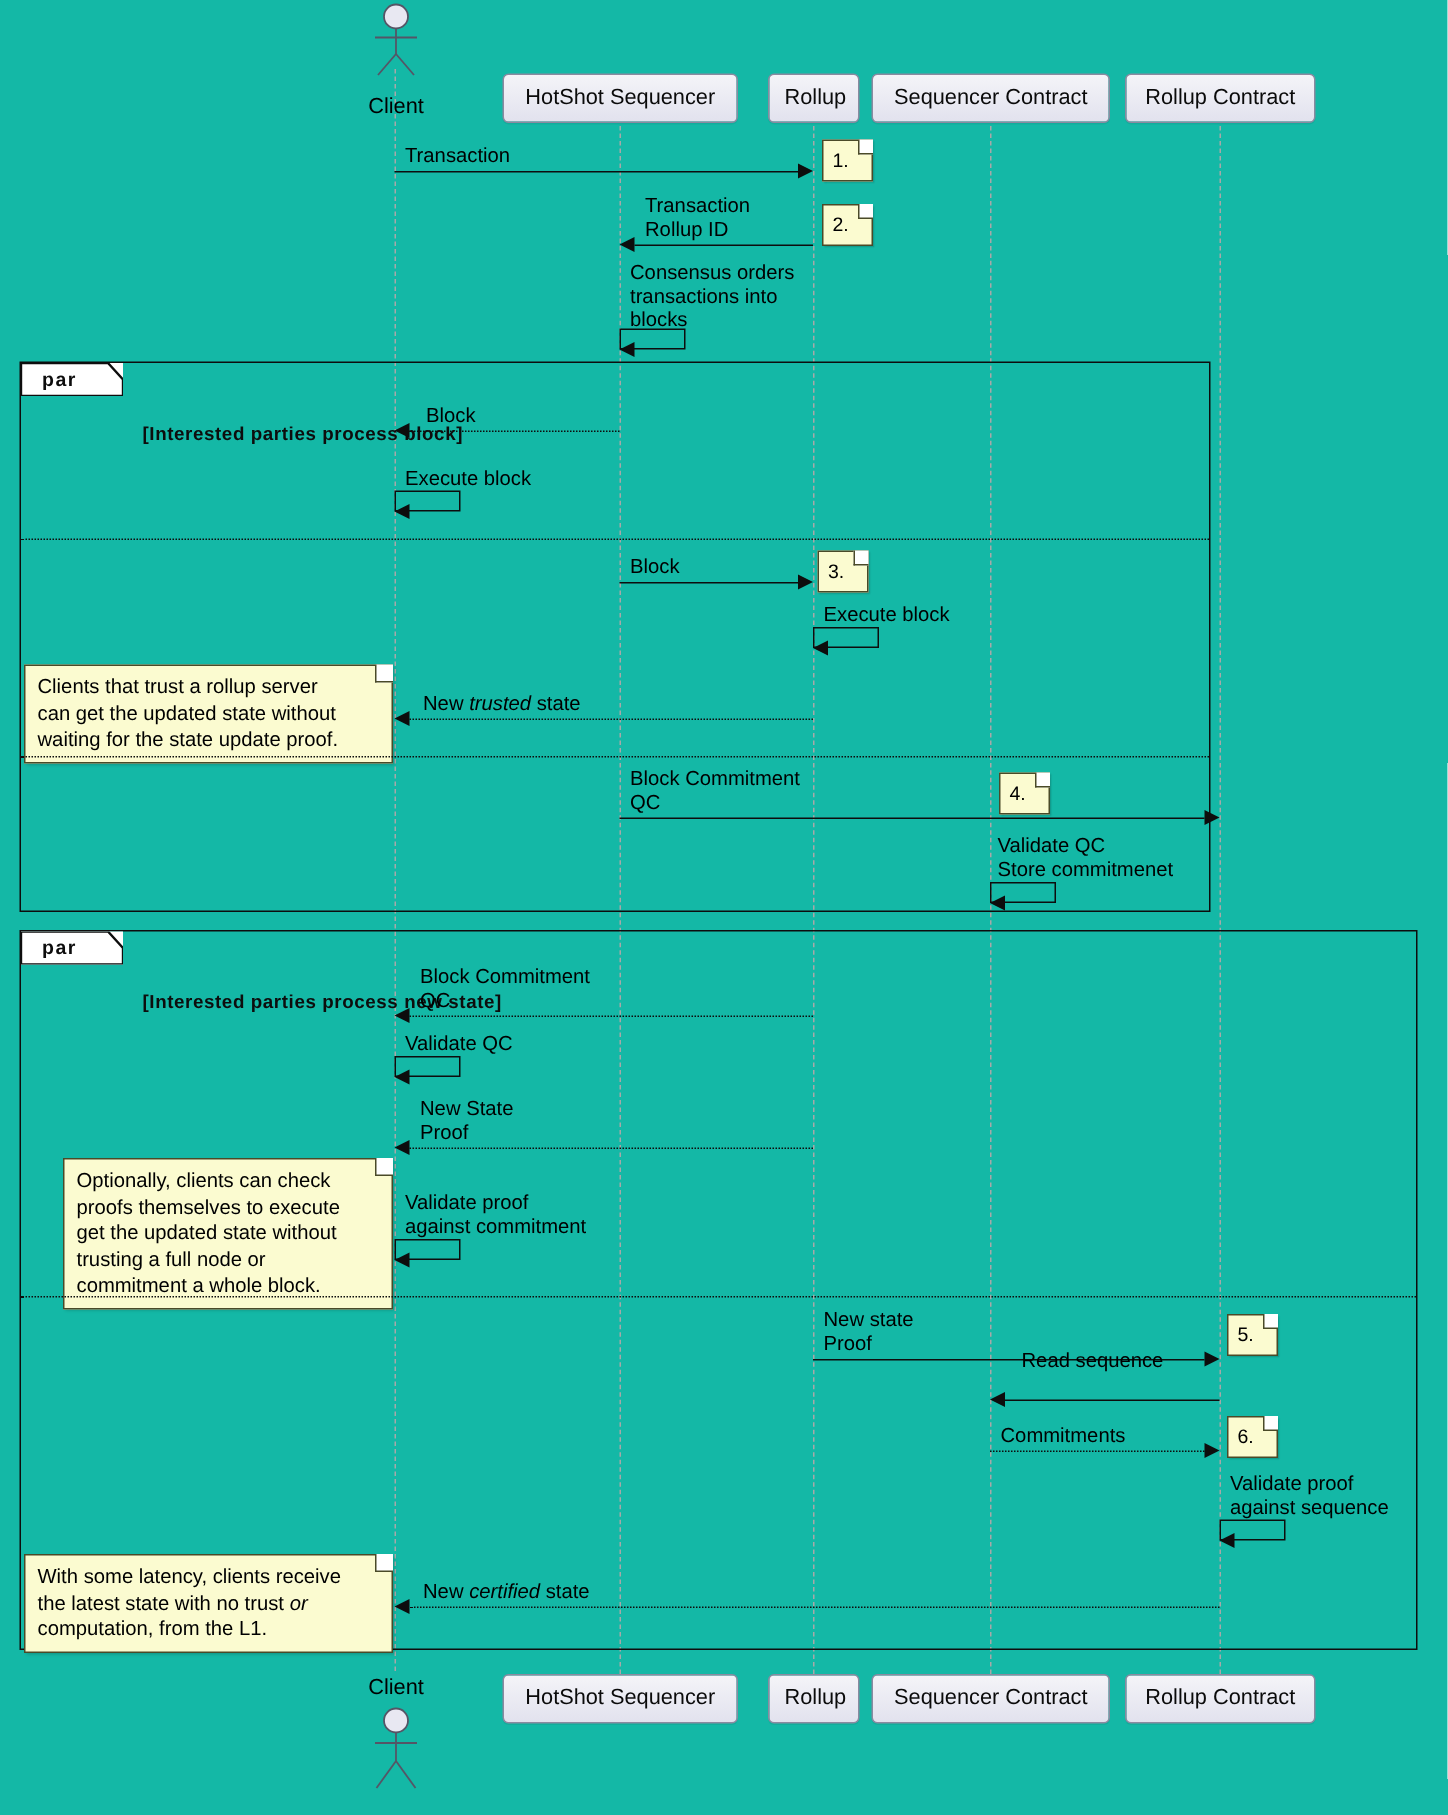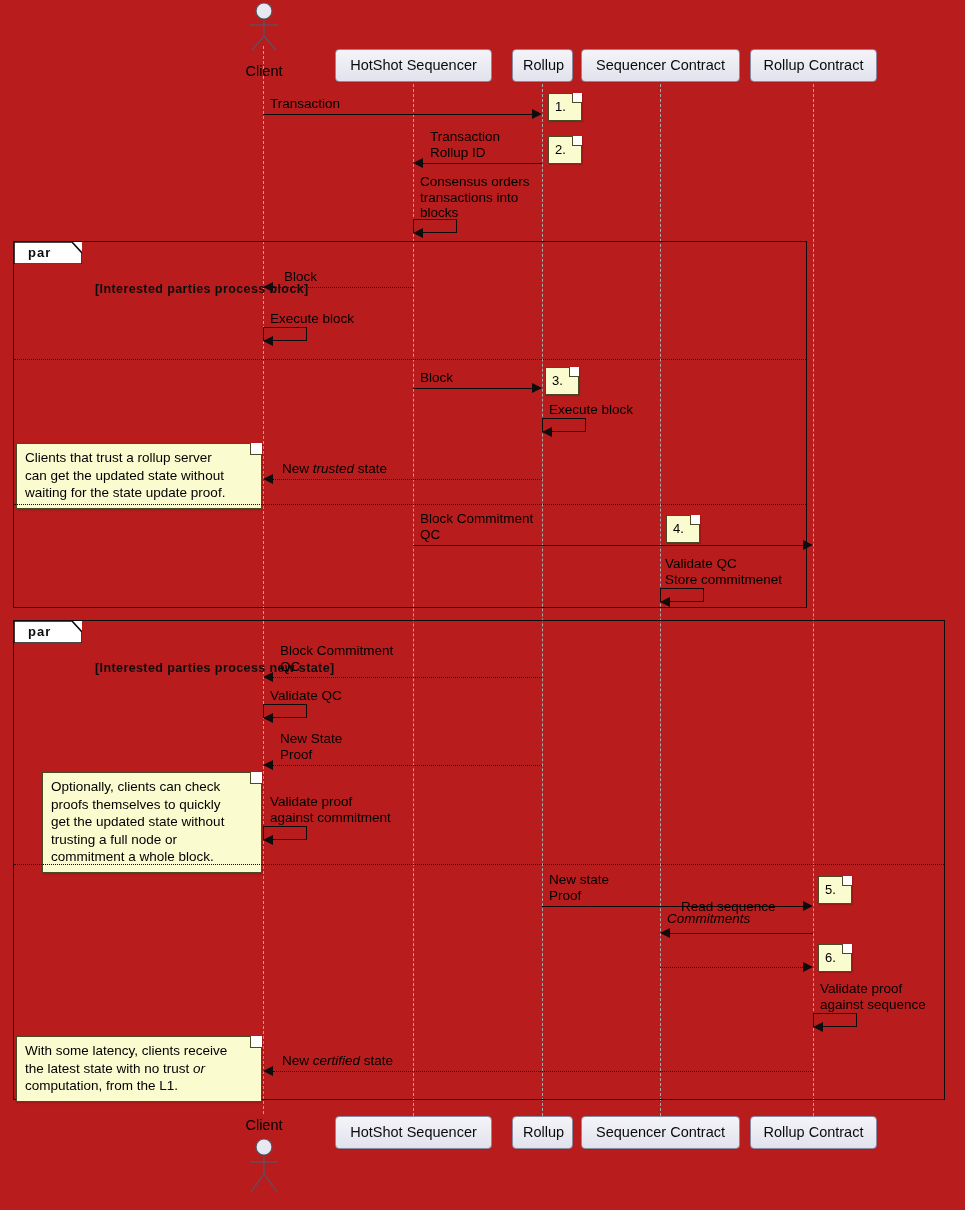--- a/index.html
+++ b/index.html
@@ -5,21 +5,21 @@
   html,body{margin:0;padding:0;background:#ffffff;}
   body{
     font-family:"Liberation Sans", sans-serif;
     color:#000000;
   }
   #diagram{
     position:relative;
     width:965px;
     height:1210px;
     overflow:hidden;
-    background:#b91c1c;
+    background:#14b8a6;
   }
   
   .plifeline{
     position:absolute;
     width:0;
     border-left:1px dashed #A8A8A8;
     top:84px;
     bottom:0;
   }
   .actor-lifeline{
@@ -302,21 +302,21 @@
   <div class="arrowhead arrow-left" style="left:263px;top:713px;"></div>
 
   <div class="msg-label" style="left:280px;top:731px;">New State
 Proof</div>
   <div class="msg-line dotted" style="left:273px;top:765px;width:269px;"></div>
   <div class="arrowhead arrow-left" style="left:263px;top:760px;"></div>
 
   <div class="note" style="left:42px;top:772px;width:220px;">
     <span class="fold"></span>
     <div>Optionally, clients can check</div>
-    <div>proofs themselves to quickly</div>
+    <div>proofs themselves to execute</div>
     <div>get the updated state without</div>
     <div>trusting a full node or</div>
     <div>commitment a whole block.</div>
   </div>
 
   <div class="msg-label" style="left:270px;top:794px;">Validate proof
 against commitment</div>
   <div class="selfmsg" style="left:263px;top:826px;width:44px;height:14px;"></div>
   <div class="arrowhead arrow-left" style="left:263px;top:835px;"></div>
 
@@ -328,21 +328,21 @@
   <div class="arrowhead arrow-right" style="left:803px;top:901px;"></div>
   <div class="stepnote" style="left:818px;top:876px;">
     <span>5.</span>
     <span class="fold"></span>
   </div>
 
   <div class="msg-label" style="left:681px;top:899px;">Read sequence</div>
   <div class="msg-line" style="left:670px;top:933px;width:143px;"></div>
   <div class="arrowhead arrow-left" style="left:660px;top:928px;"></div>
 
-  <div class="msg-label" style="left:667px;top:911px;font-style:italic;">Commitments</div>
+  <div class="msg-label" style="left:667px;top:949px;">Commitments</div>
   <div class="msg-line dotted" style="left:660px;top:967px;width:143px;"></div>
   <div class="arrowhead arrow-right" style="left:803px;top:962px;"></div>
   <div class="stepnote" style="left:818px;top:944px;">
     <span>6.</span>
     <span class="fold"></span>
   </div>
 
   <div class="msg-label" style="left:820px;top:981px;">Validate proof
 against sequence</div>
   <div class="selfmsg" style="left:813px;top:1013px;width:44px;height:14px;"></div>

